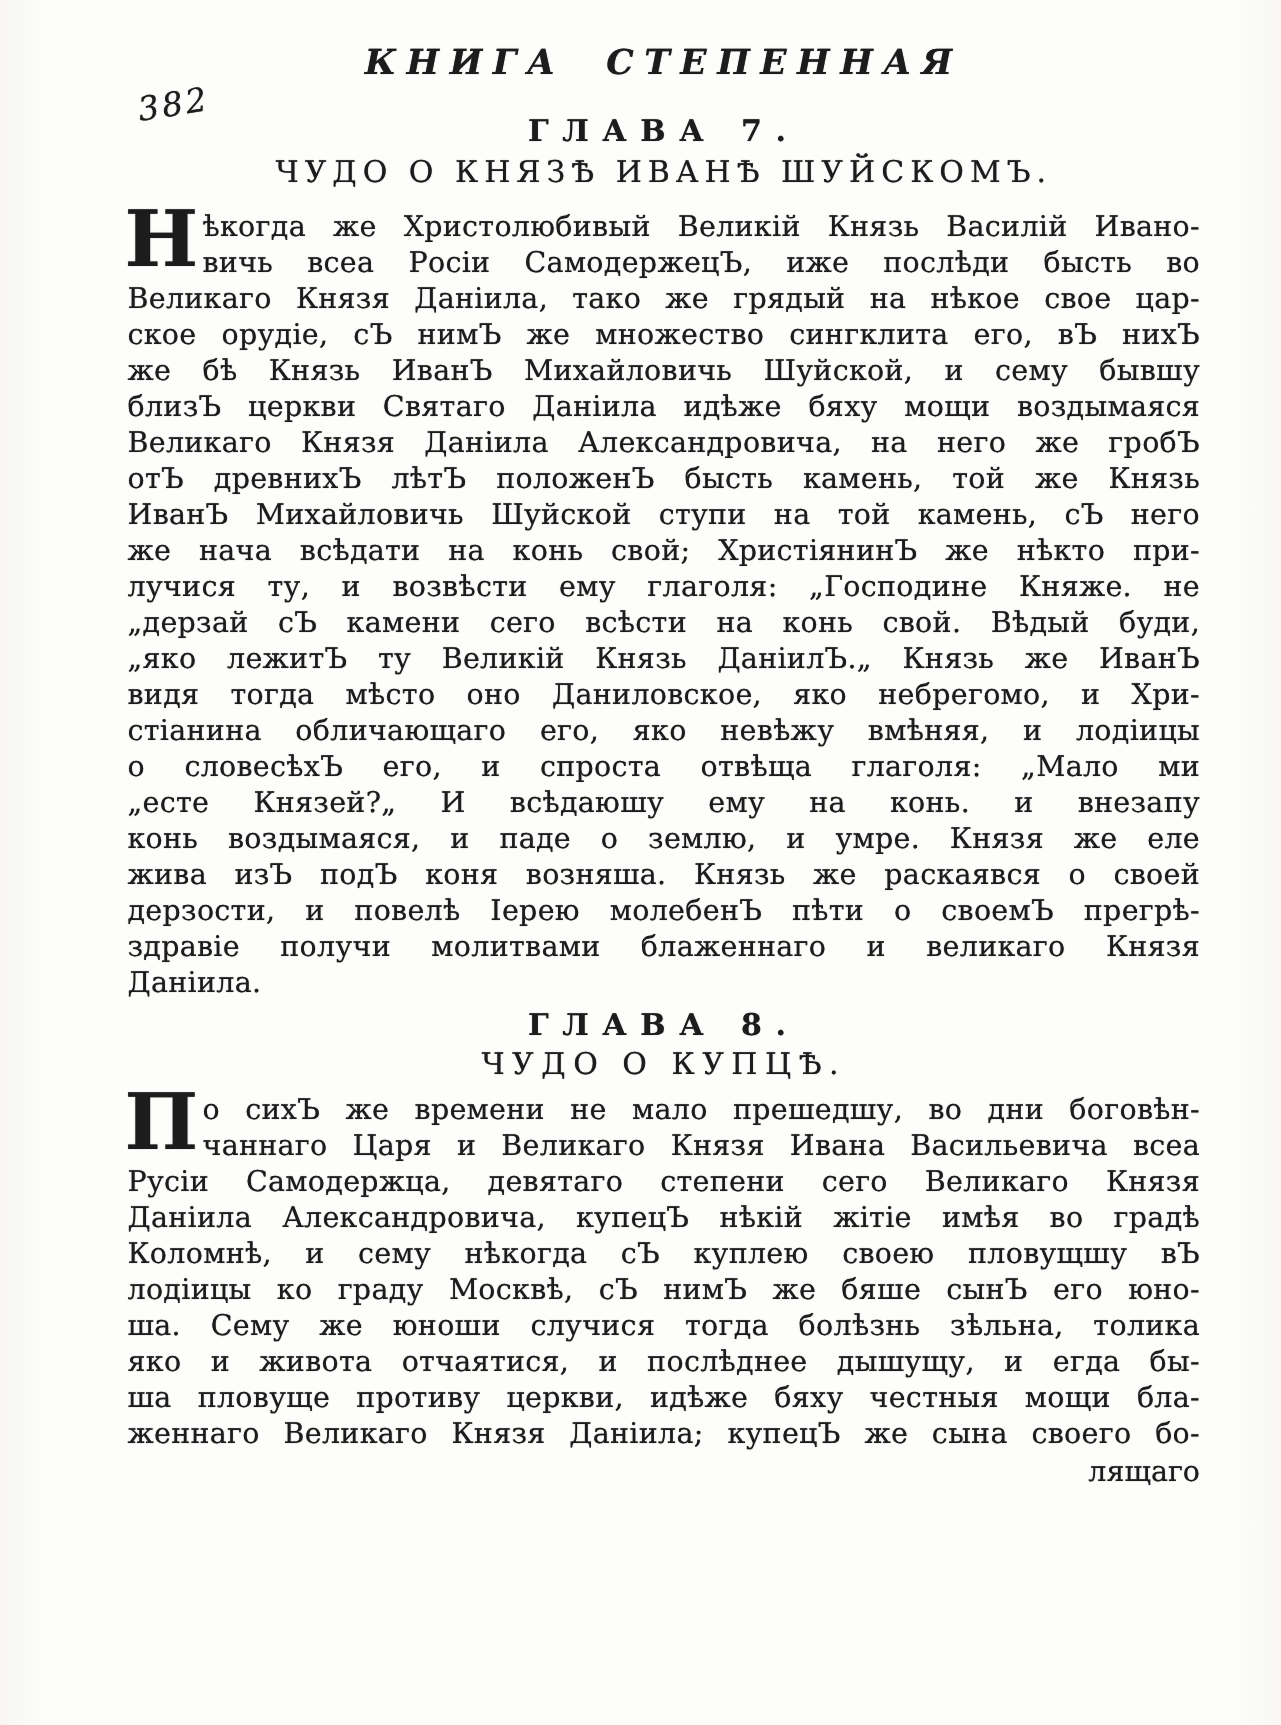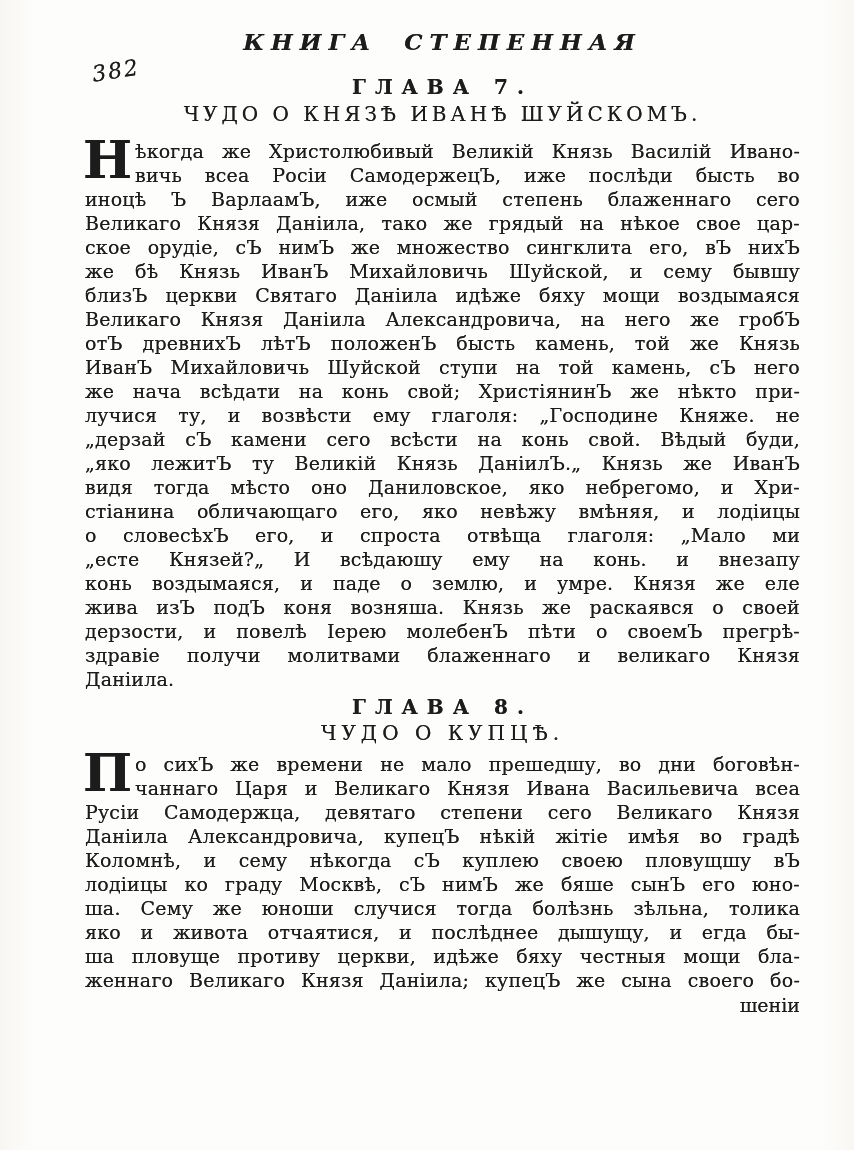--- a/index.html
+++ b/index.html
@@ -61,21 +61,20 @@
   <div class="running-head ink">КНИГА СТЕПЕННАЯ</div>
 
   <div class="chap-head ink">ГЛАВА 7.</div>
   <div class="chap-sub ink">ЧУДО О КНЯЗѢ ИВАНѢ ШУЙСКОМЪ.</div>
 
   <div class="para endleft ink">
     <span class="dropcap">Н</span>
     <div>
         <div class="tline ind">ѣкогда же Христолюбивый Великій Князь Василій Ивано-</div>
         <div class="tline ind">вичь всеа Росіи СамодержецЪ, иже послѣди бысть во</div>
-        <div class="tline">иноцѣ Ъ ВарлаамЪ, иже осмый степень блаженнаго сего</div>
         <div class="tline">Великаго Князя Даніила, тако же грядый на нѣкое свое цар-</div>
         <div class="tline">ское орудіе, сЪ нимЪ же множество сингклита его, вЪ нихЪ</div>
         <div class="tline">же бѣ Князь ИванЪ Михайловичь Шуйской, и сему бывшу</div>
         <div class="tline">близЪ церкви Святаго Даніила идѣже бяху мощи воздымаяся</div>
         <div class="tline">Великаго Князя Даніила Александровича, на него же гробЪ</div>
         <div class="tline">отЪ древнихЪ лѣтЪ положенЪ бысть камень, той же Князь</div>
         <div class="tline">ИванЪ Михайловичь Шуйской ступи на той камень, сЪ него</div>
         <div class="tline">же нача всѣдати на конь свой; ХристіянинЪ же нѣкто при-</div>
         <div class="tline">лучися ту, и возвѣсти ему глаголя: „Господине Княже. не</div>
         <div class="tline">„дерзай сЪ камени сего всѣсти на конь свой. Вѣдый буди,</div>
@@ -105,16 +104,16 @@
         <div class="tline">Коломнѣ, и сему нѣкогда сЪ куплею своею пловущшу вЪ</div>
         <div class="tline">лодіицы ко граду Москвѣ, сЪ нимЪ же бяше сынЪ его юно-</div>
         <div class="tline">ша. Сему же юноши случися тогда болѣзнь зѣльна, толика</div>
         <div class="tline">яко и живота отчаятися, и послѣднее дышущу, и егда бы-</div>
         <div class="tline">ша пловуще противу церкви, идѣже бяху честныя мощи бла-</div>
         <div class="tline">женнаго Великаго Князя Даніила; купецЪ же сына своего бо-</div>
       </div>
   </div>
 
   <div class="catchword-row ink">
-    <span>шеніи</span>
+    <span>лящаго</span>
   </div>
 
 </div>
 
 </body></html>

